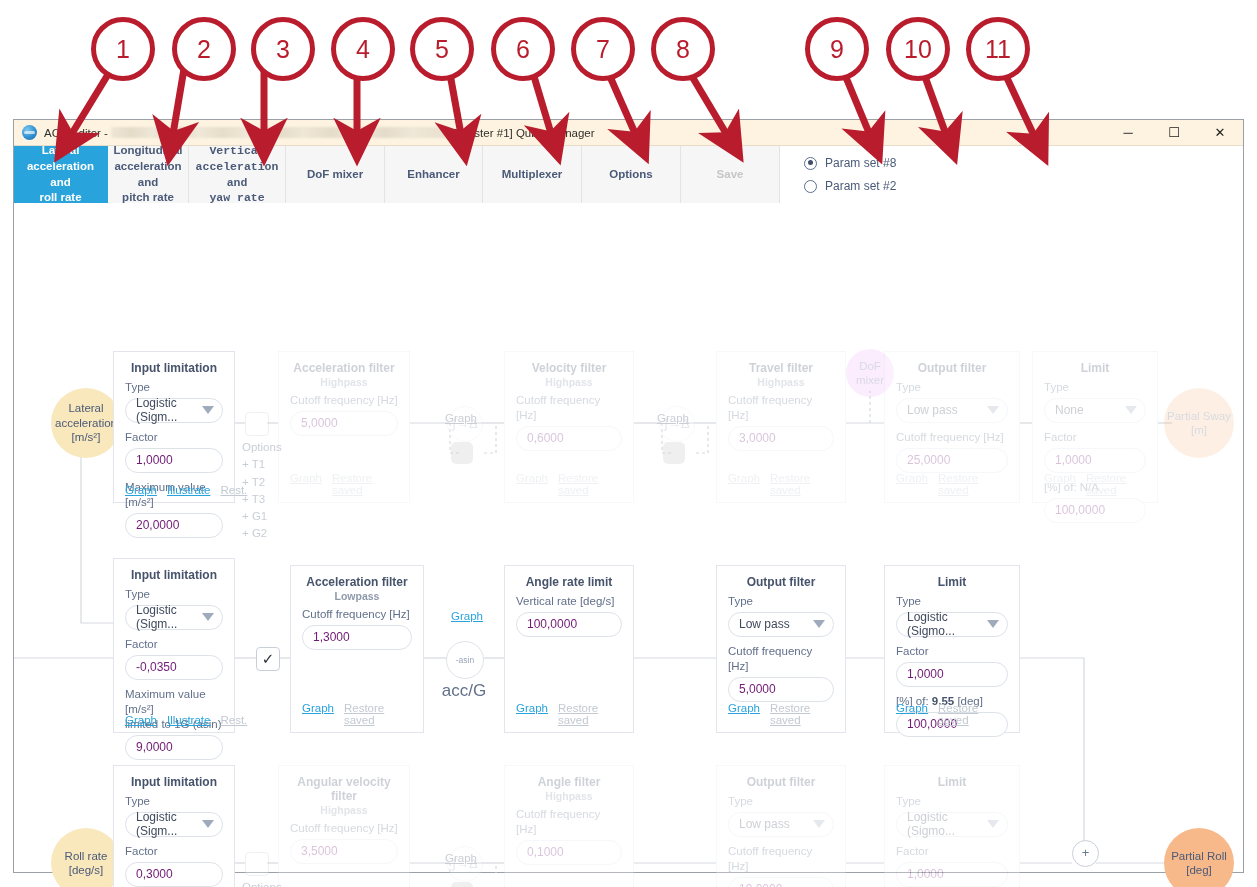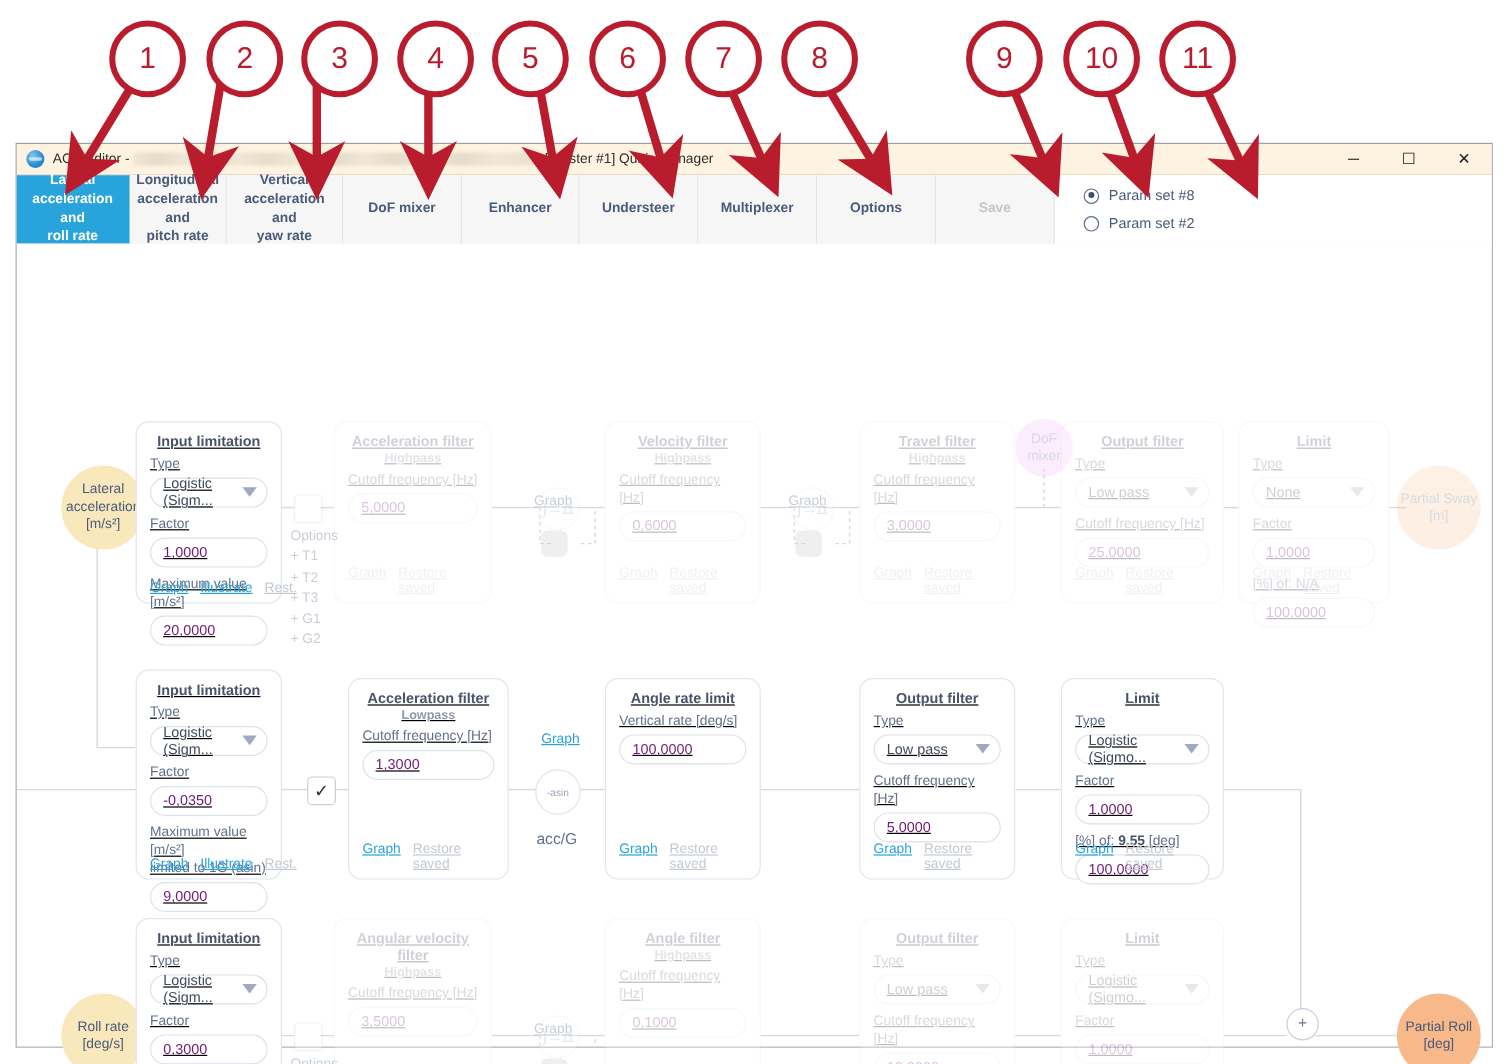--- a/index.html
+++ b/index.html
@@ -63,22 +63,22 @@
         font-size:11.5px;color:#4a5a78;line-height:1.25;z-index:6;}
   .circ.inbub{background:#fae8bd;}
   .circ.outbub{background:#f7b98a;}
   .circ.dof{background:#f0abfc;}
   .circ.faded{opacity:.22;}
   .circ.plus{background:#fff;border:1px solid #c9cfd8;font-size:13px;color:#6b7894;}
   .circ.op{background:#fff;border:1px solid #dfe3ea;font-size:13px;color:#8d99ad;z-index:6;}
   .circ.op.small{font-size:8.5px;color:#9aa5b8;}
 
   
-  .panel{position:absolute;border:1px solid #e2e6ec;border-radius:11px;background:#fff;
-         box-sizing:border-box;padding:8px 11px 7px 11px;z-index:8;text-decoration:underline;}
+  .panel{position:absolute;border:1px solid #e2e6ec;border-radius:0;background:#fff;
+         box-sizing:border-box;padding:8px 11px 7px 11px;z-index:8;}
   .panel.faded{opacity:.26;}
   .p-title{text-align:center;font-size:12px;font-weight:bold;color:#46536b;
            margin:1px 0 5px 0;}
   .p-sub{text-align:center;font-size:10.5px;font-weight:bold;color:#8e99ab;
          margin:-4px 0 5px 0;}
   .p-label{font-size:11.5px;color:#62708a;margin:0 0 3px 0;line-height:1.3;}
   .p-label b{color:#46536b;}
   .field{border:1px solid #dde2e9;border-radius:13px;height:25px;box-sizing:border-box;
          display:flex;align-items:center;padding:0 10px;font-size:12px;color:#701a75;
          margin-bottom:7px;background:#fff;}
@@ -179,26 +179,25 @@
     </div>
   </div>
 
   <div id="tabstrip">
     <div class="tab active" style="width: 94px; white-space: pre-line;">Lateral
 acceleration and
 roll rate</div>
     <div class="tab" style="width: 81px; white-space: pre-line;">Longitudinal
 acceleration and
 pitch rate</div>
-    <div class="tab" style="width: 97px; white-space: pre-line;">Vertical
+    <div class="tab" style="width: 97px; white-space: pre-line; font-family: Liberation Mono, monospace;">Vertical
 acceleration and
 yaw rate</div>
     <div class="tab" style="width: 99px; white-space: pre-line;">DoF mixer</div>
     <div class="tab" style="width: 98px; white-space: pre-line;">Enhancer</div>
-    <div class="tab" style="width: 99px; white-space: pre-line;">Understeer</div>
     <div class="tab" style="width: 99px; white-space: pre-line;">Multiplexer</div>
     <div class="tab" style="width: 99px; white-space: pre-line;">Options</div>
     <div class="tab disabled" style="width: 99px; white-space: pre-line;">Save</div>
     <div id="paramsets">
       <div class="radio-row">
         <span class="radio on"></span>
         <span>Param set #8</span>
       </div>
       <div class="radio-row">
         <span class="radio"></span>
@@ -285,22 +284,22 @@
       </div>
     <div class="circ op faded" style="left:645px;top:203px;width:34px;height:34px">
         <span>∫→Δ</span>
       </div>
     <div class="circ op faded" style="left:433px;top:643px;width:34px;height:34px">
         <span>∫→Δ</span>
       </div>
     <div class="circ op small" style="left:432px;top:438px;width:36px;height:36px">
         <span>-asin</span>
       </div>
-    <div style="position:absolute;left:414px;top:488px;width:72px;text-align:center;
-                font-size:13px;color:#62708a;z-index:6">acc/G</div>
+    <div style="position:absolute;left:414px;top:478px;width:72px;text-align:center;
+                font-size:17px;color:#62708a;z-index:6">acc/G</div>
 
     <div class="graybox faded" style="left:437px;top:239px"></div>
     <div class="graybox faded" style="left:649px;top:239px"></div>
     <div class="graybox faded" style="left:437px;top:679px"></div>
 
     <div class="sqbox faded" style="left:231px;top:209px"></div>
     <div class="sqbox" style="left:242px;top:444px">✓</div>
     <div class="sqbox faded" style="left:231px;top:649px"></div>
 
     <div class="optlist faded" style="left:228px;top:236px">

